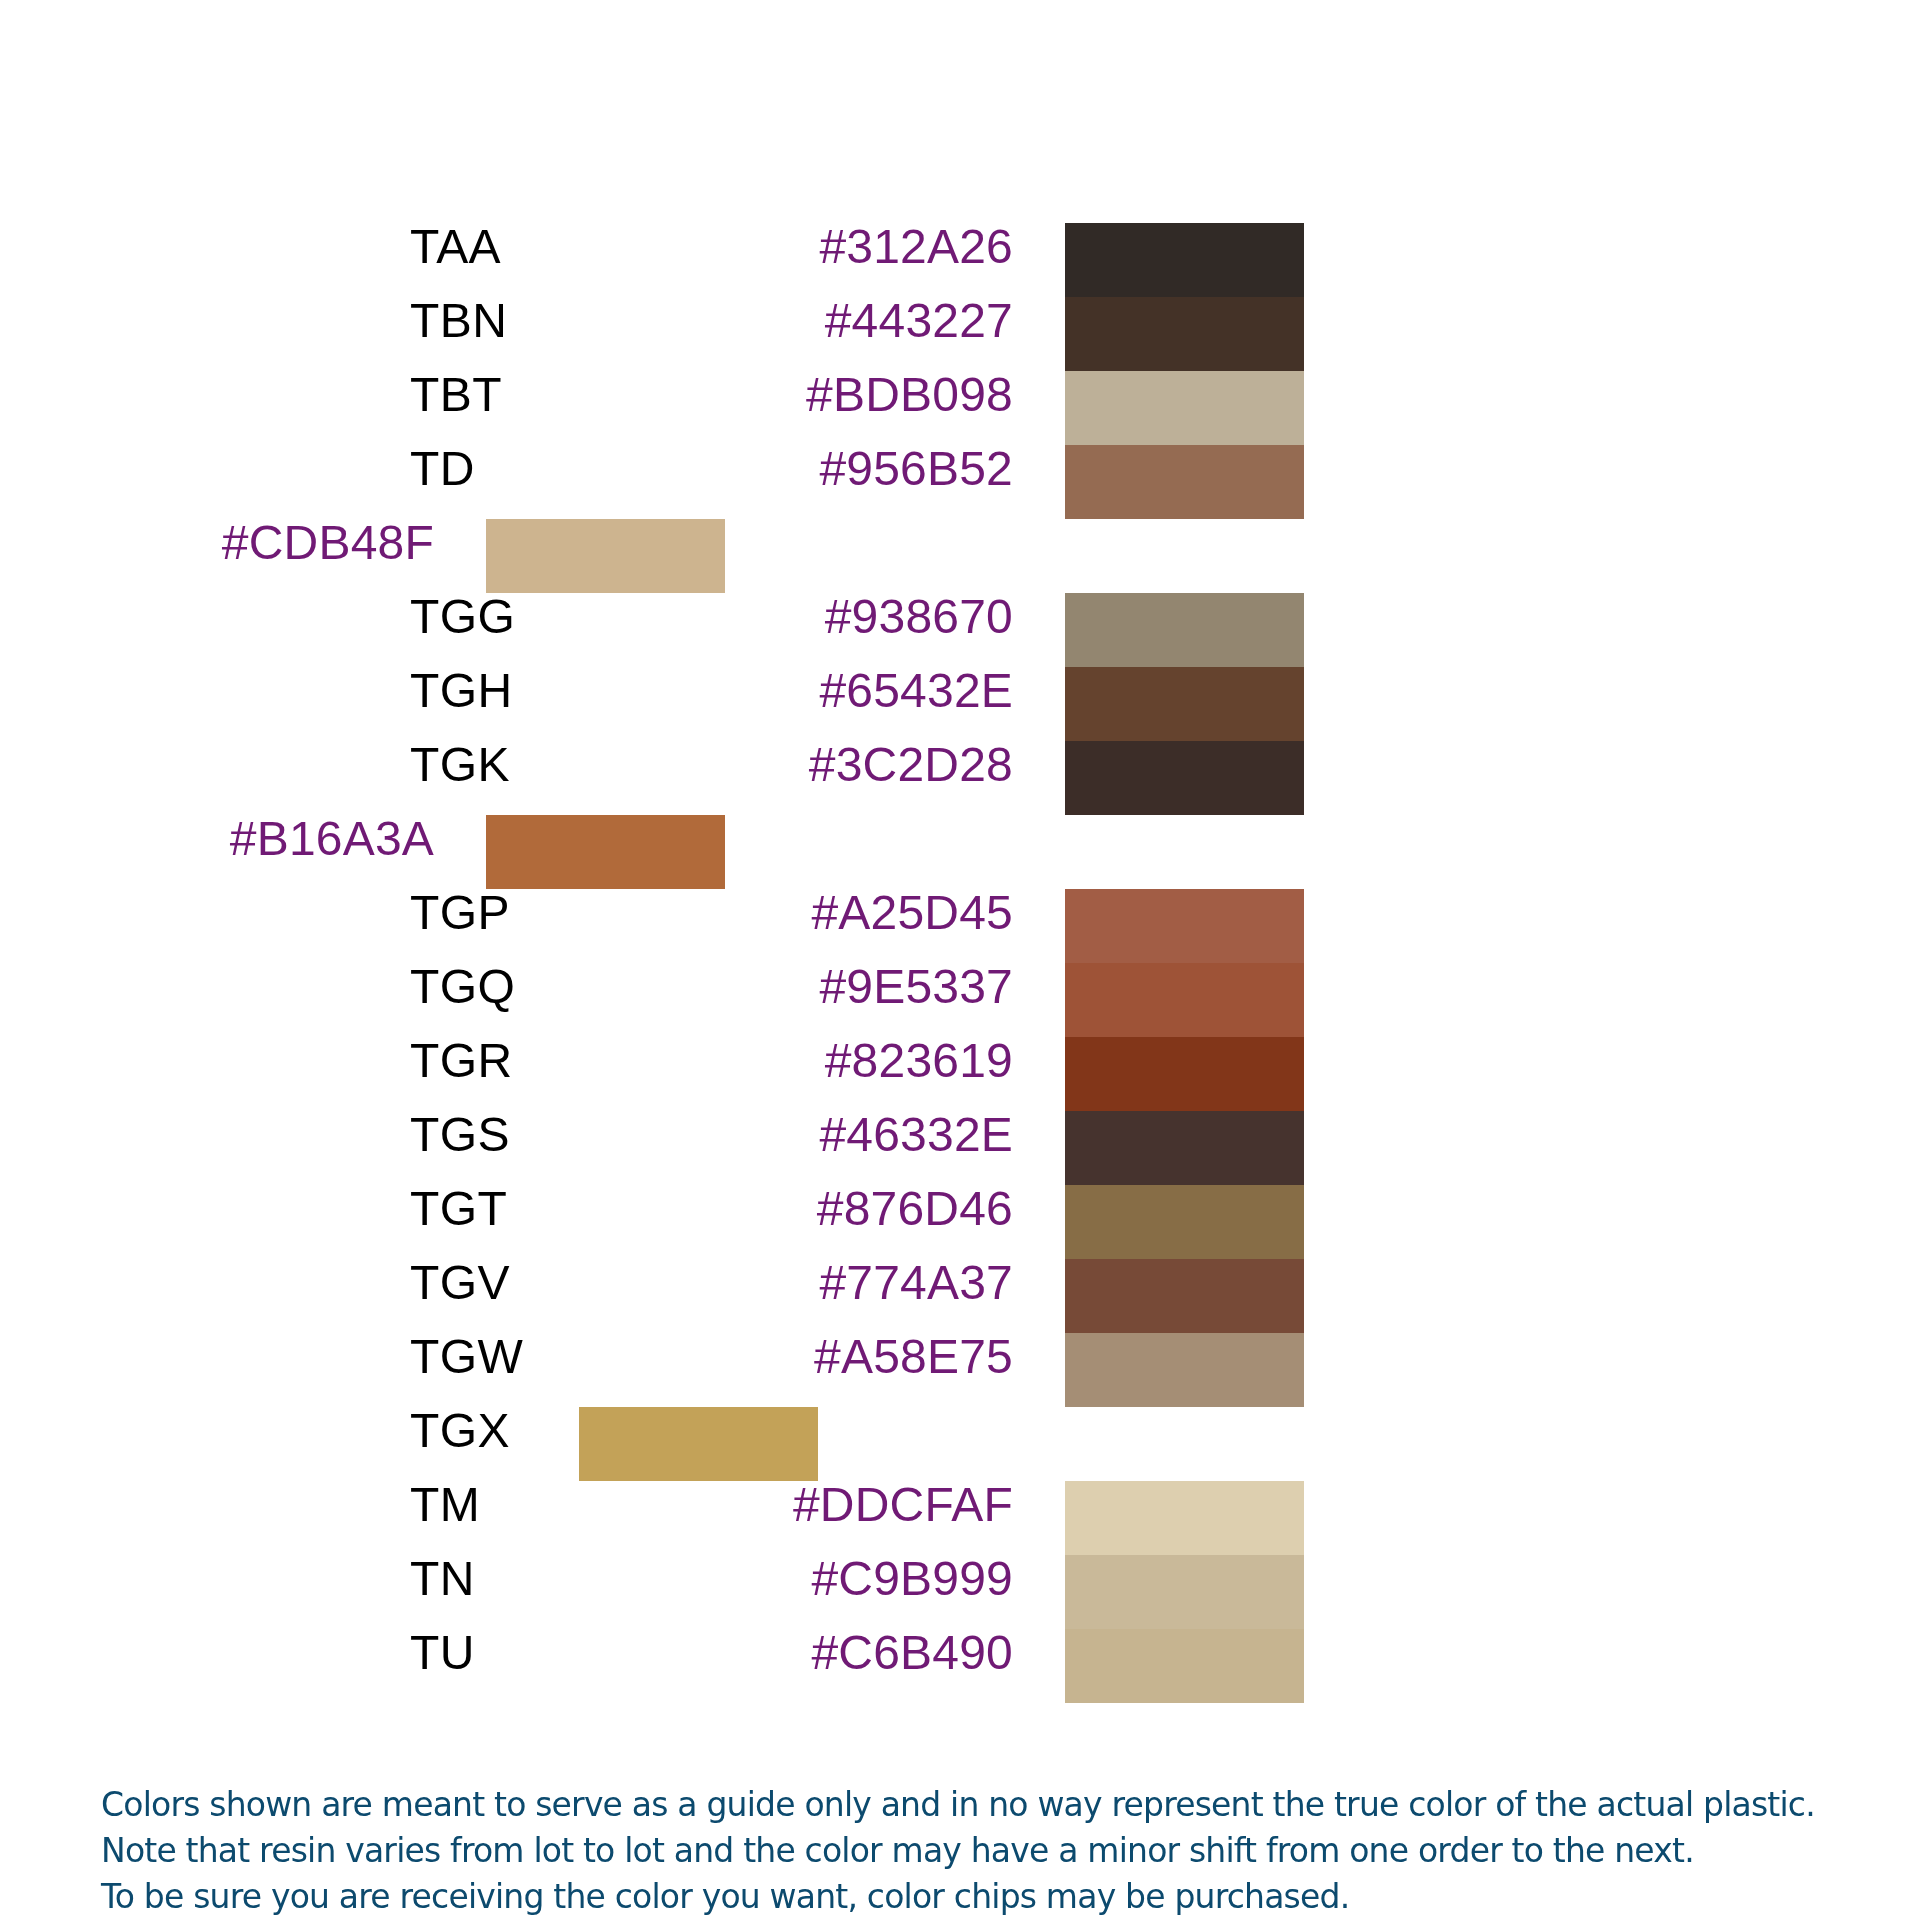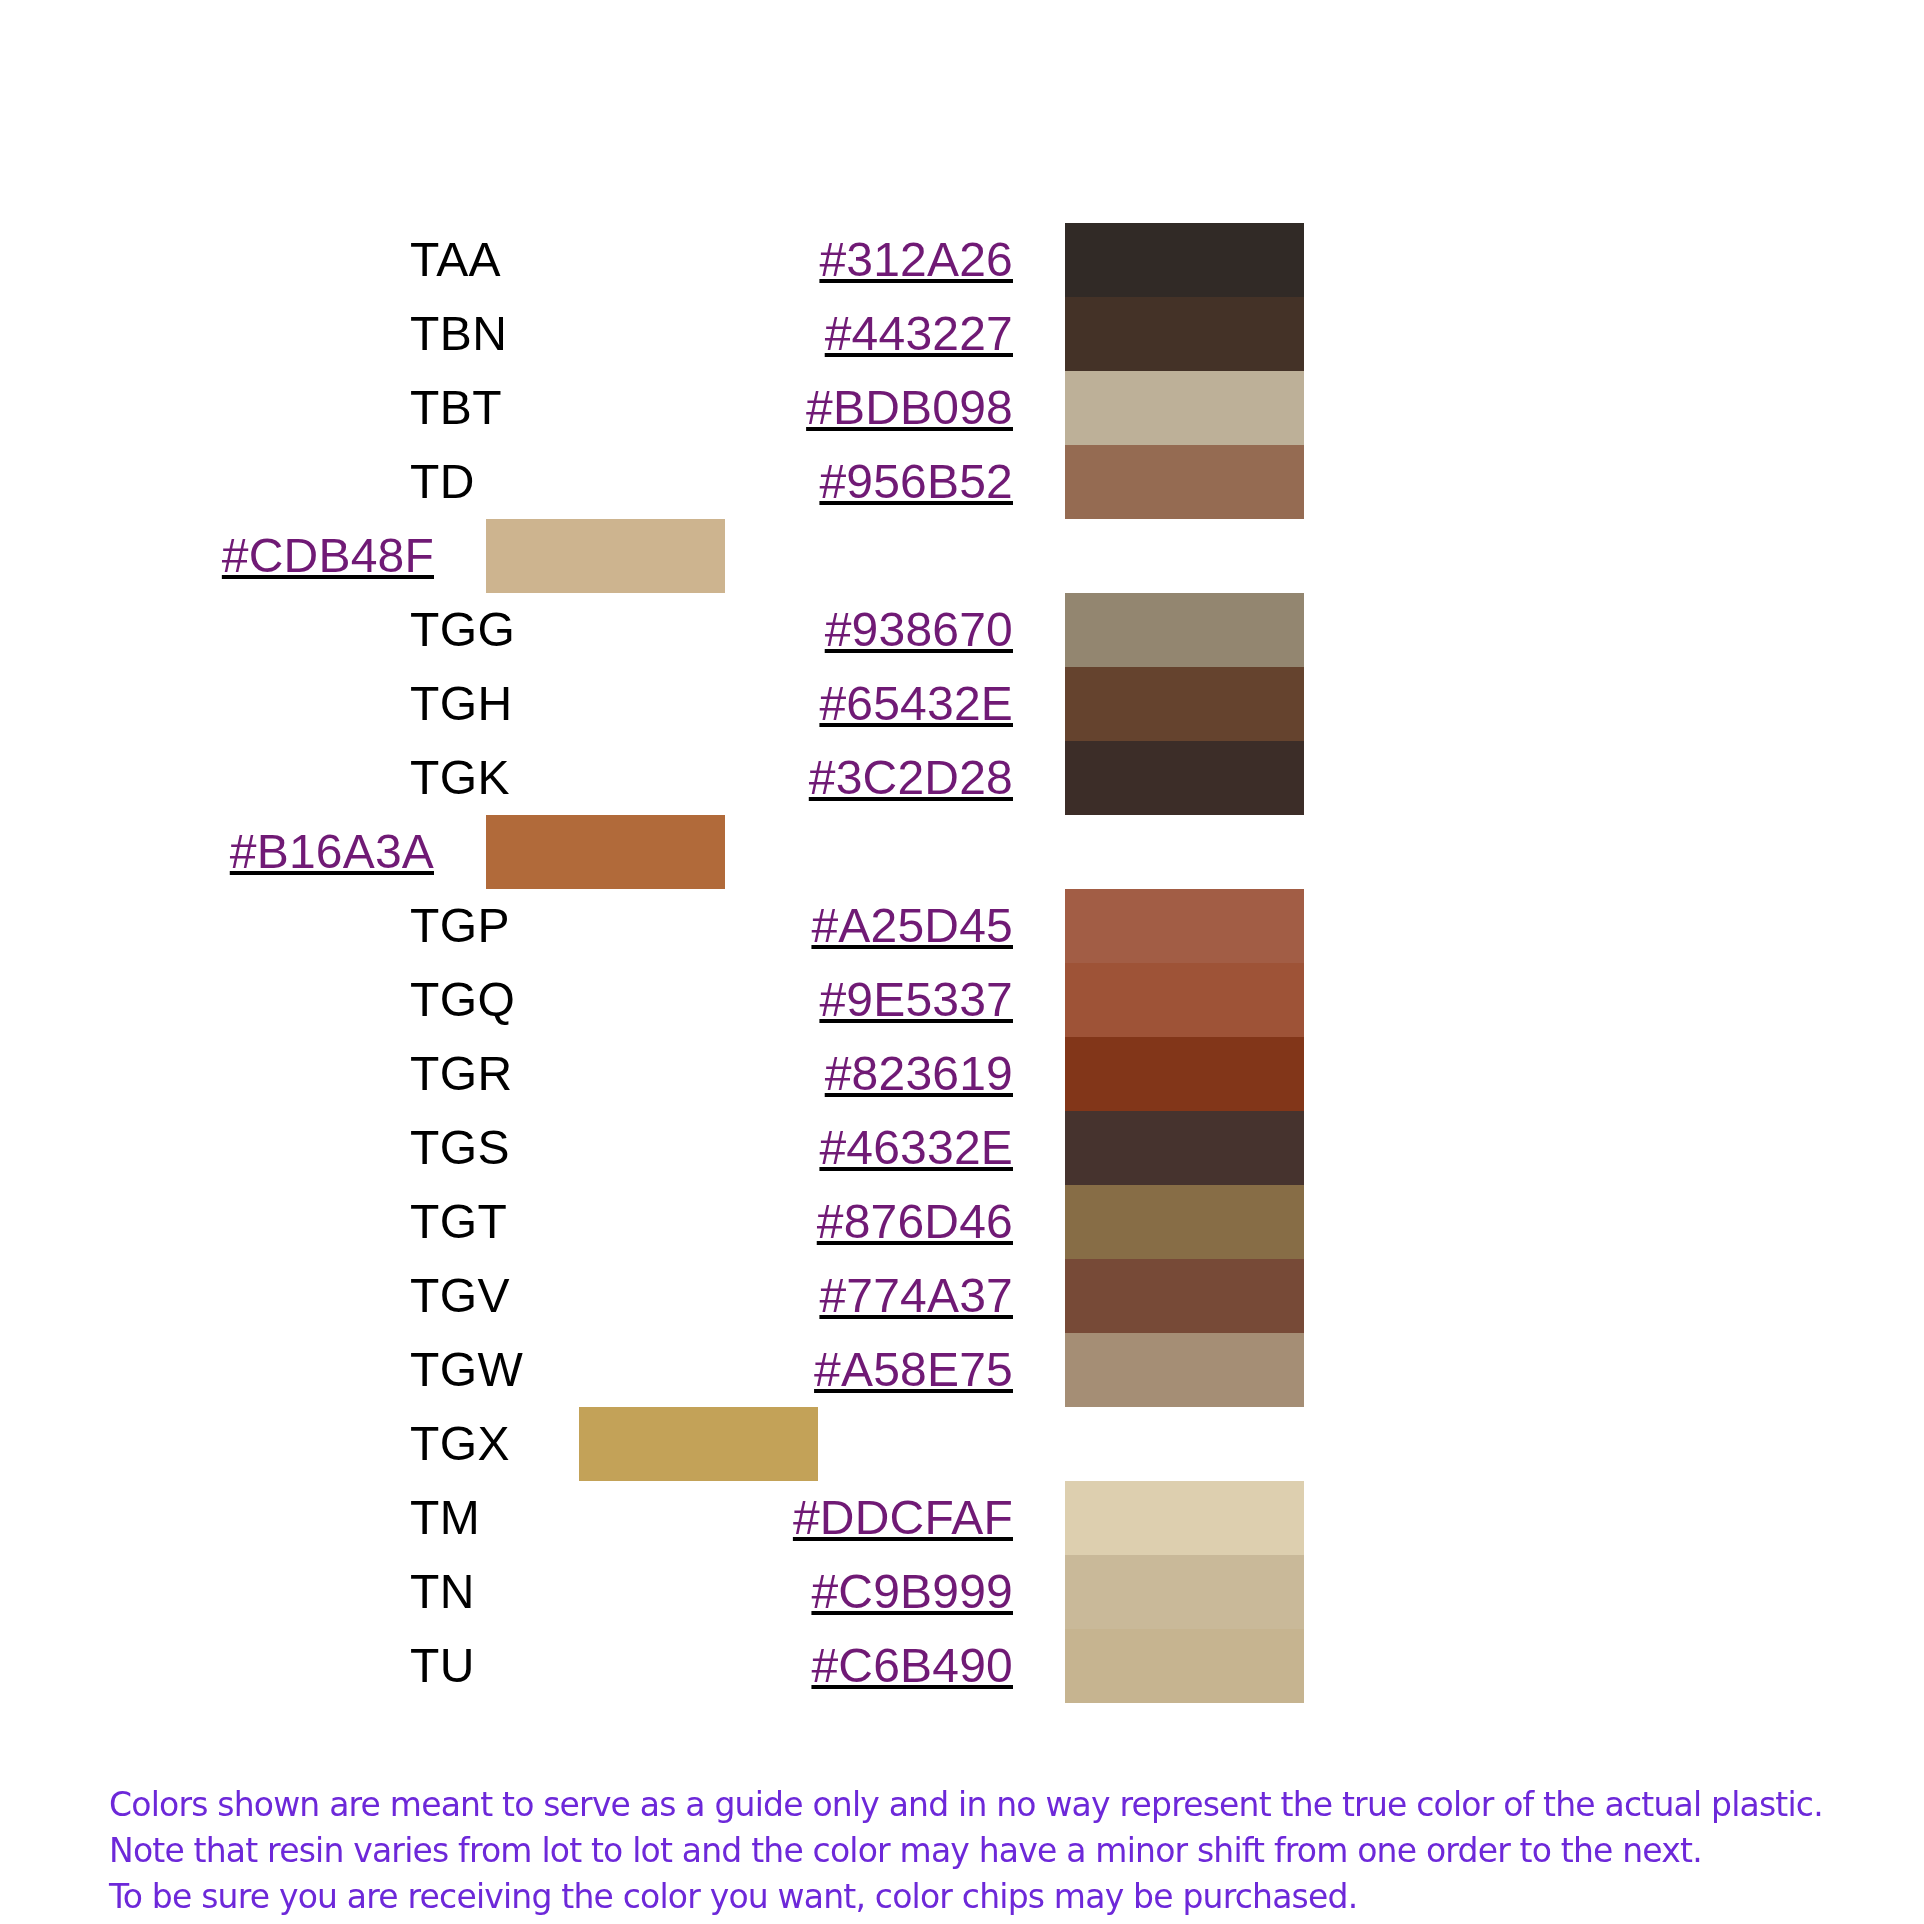--- a/index.html
+++ b/index.html
@@ -18,23 +18,22 @@
 
   
   #color-table {
     position: absolute;
     left: 0;
     top: 223px;
     width: 1925px;
   }
   .row {
     display: flex;
-    align-items: center;
+    align-items: flex-start;
     height: 74px;
-    text-decoration: underline;
   }
   .cell-code {
     width: 579px;
     flex: 0 0 579px;
     text-align: right;
     padding-right: 0;
     box-sizing: border-box;
     font-size: 48px;
     line-height: 1;
     letter-spacing: 0.4px;
@@ -61,27 +60,27 @@
   .cell-swatch {
     width: 239px;
     flex: 0 0 239px;
     height: 74px;
     align-self: stretch;
   }
 
   
   #footer-note {
     position: absolute;
-    left: 109px;
+    left: 101px;
     top: 1782px;
     width: 1738px;
     font-family: "DejaVu Sans", sans-serif;
     font-size: 33px;
     line-height: 46px;
-    color: #6d28d9;
+    color: #0c4a6e;
     letter-spacing: -0.8px;
   }
   #footer-note p {
     margin: 0;
     padding: 0;
     white-space: nowrap;
   }
 </style>
 </head>
 <body>

